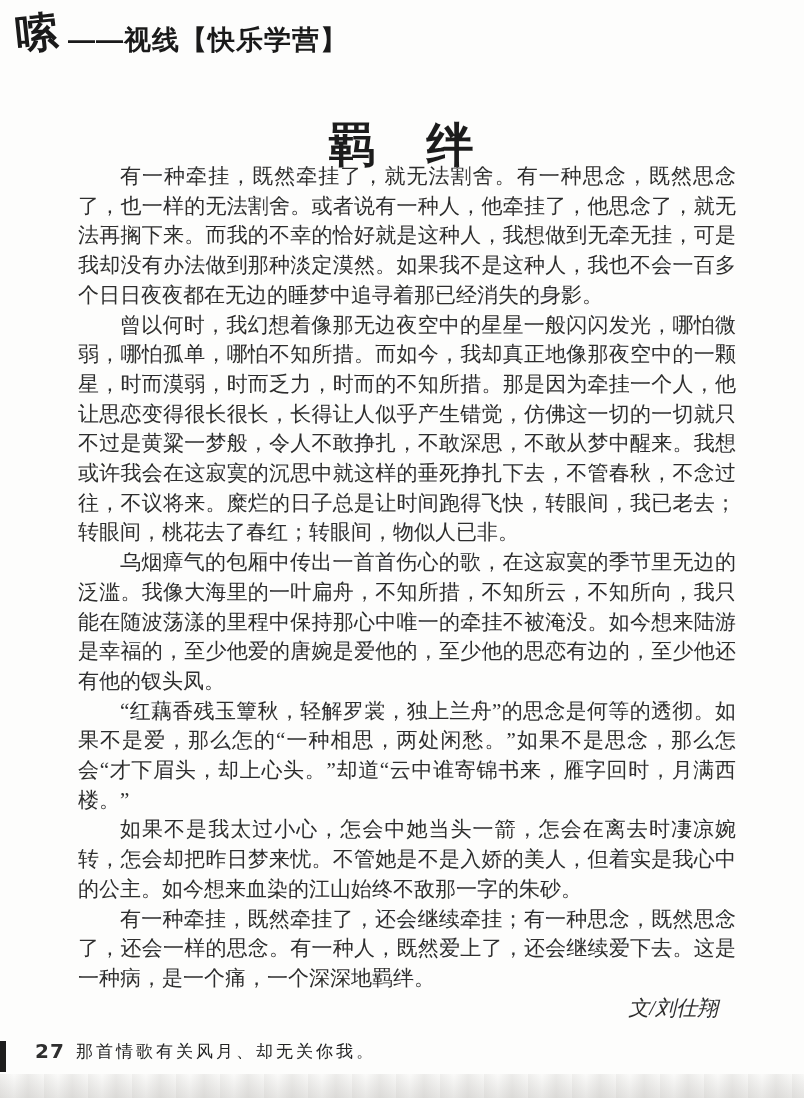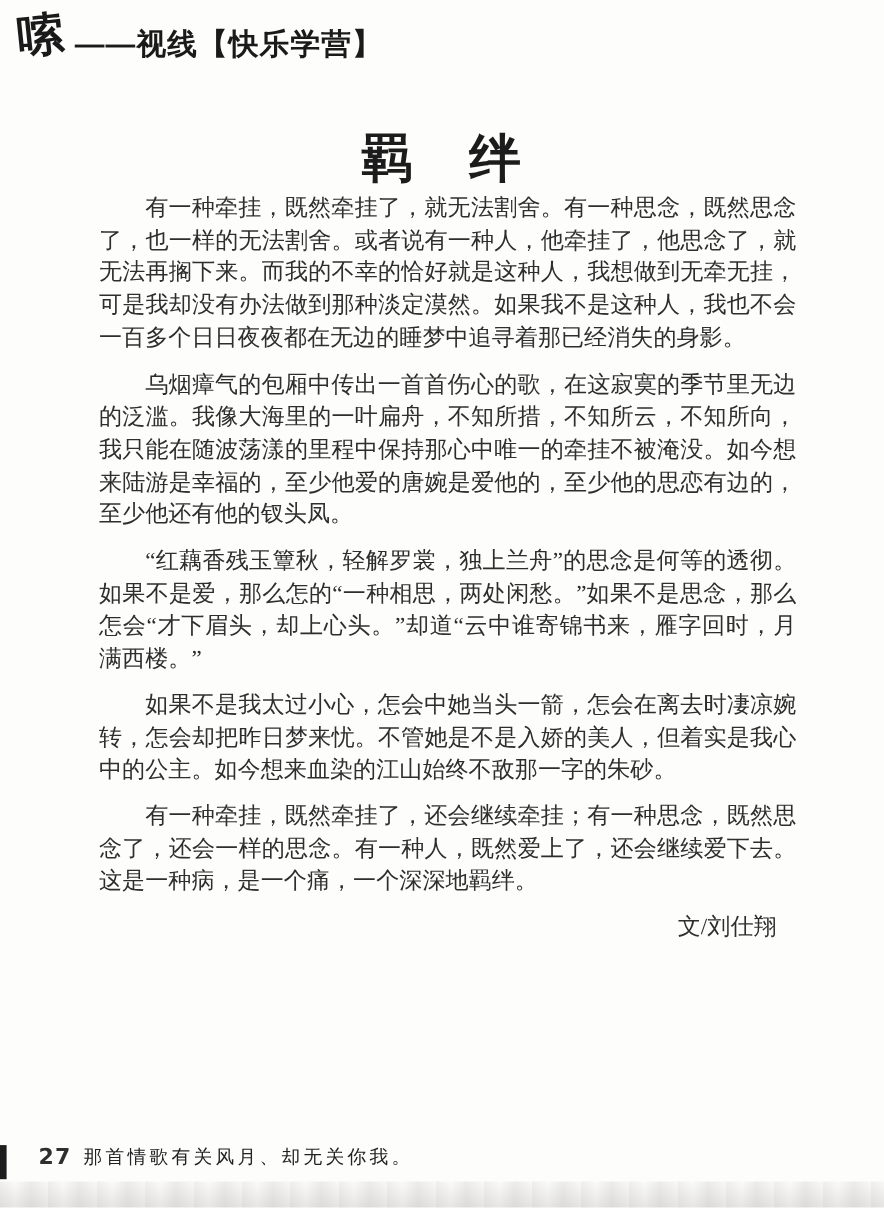--- a/index.html
+++ b/index.html
@@ -44,26 +44,27 @@
   
   .body-text{
     position:absolute;top:162px;left:78px;
     width:658px;
     font-size:21px;
     line-height:29.7px;
     text-align:justify;
     text-justify:inter-ideograph;
     color:#2e2e2e;
   }
-  .body-text p{margin:12px;text-indent:2em;}
+  .body-text p{margin:0;text-indent:2em;}
   .byline{
     text-align:right;
     padding-right:18px;
     margin-top:0;
     text-indent:0 !important;
+    font-style:italic;
   }
   
   .footer-page-number{
     position:absolute;left:35px;top:1039px;
     font-family:"DejaVu Sans", sans-serif;
     font-size:20px;font-weight:bold;color:#2f2f2f;
     letter-spacing:1px;
   }
   .footer-motto{
     position:absolute;left:76px;top:1040px;
@@ -93,20 +94,21 @@
 
   <div class="header">
     <span class="logo-script">嗦</span>
     <span class="logo-text">——视线【快乐学营】</span>
   </div>
 
   <div class="title">羁　绊</div>
 
   <div class="body-text">
     <p>有一种牵挂，既然牵挂了，就无法割舍。有一种思念，既然思念了，也一样的无法割舍。或者说有一种人，他牵挂了，他思念了，就无法再搁下来。而我的不幸的恰好就是这种人，我想做到无牵无挂，可是我却没有办法做到那种淡定漠然。如果我不是这种人，我也不会一百多个日日夜夜都在无边的睡梦中追寻着那已经消失的身影。</p>
+    <p>曾以何时，我幻想着像那无边夜空中的星星一般闪闪发光，哪怕微弱，哪怕孤单，哪怕不知所措。而如今，我却真正地像那夜空中的一颗星，时而漠弱，时而乏力，时而的不知所措。那是因为牵挂一个人，他让思恋变得很长很长，长得让人似乎产生错觉，仿佛这一切的一切就只不过是黄粱一梦般，令人不敢挣扎，不敢深思，不敢从梦中醒来。我想或许我会在这寂寞的沉思中就这样的垂死挣扎下去，不管春秋，不念过往，不议将来。糜烂的日子总是让时间跑得飞快，转眼间，我已老去；转眼间，桃花去了春红；转眼间，物似人已非。</p>
     <p>乌烟瘴气的包厢中传出一首首伤心的歌，在这寂寞的季节里无边的泛滥。我像大海里的一叶扁舟，不知所措，不知所云，不知所向，我只能在随波荡漾的里程中保持那心中唯一的牵挂不被淹没。如今想来陆游是幸福的，至少他爱的唐婉是爱他的，至少他的思恋有边的，至少他还有他的钗头凤。</p>
     <p>“红藕香残玉簟秋，轻解罗裳，独上兰舟”的思念是何等的透彻。如果不是爱，那么怎的“一种相思，两处闲愁。”如果不是思念，那么怎会“才下眉头，却上心头。”却道“云中谁寄锦书来，雁字回时，月满西楼。”</p>
     <p>如果不是我太过小心，怎会中她当头一箭，怎会在离去时凄凉婉转，怎会却把昨日梦来忧。不管她是不是入娇的美人，但着实是我心中的公主。如今想来血染的江山始终不敌那一字的朱砂。</p>
     <p>有一种牵挂，既然牵挂了，还会继续牵挂；有一种思念，既然思念了，还会一样的思念。有一种人，既然爱上了，还会继续爱下去。这是一种病，是一个痛，一个深深地羁绊。</p>
     <p class="byline">文/刘仕翔</p>
   </div>
 
   <div class="edge-tab"></div>
   <div class="footer-page-number">27</div>
   <div class="footer-motto">那首情歌有关风月、却无关你我。</div>

